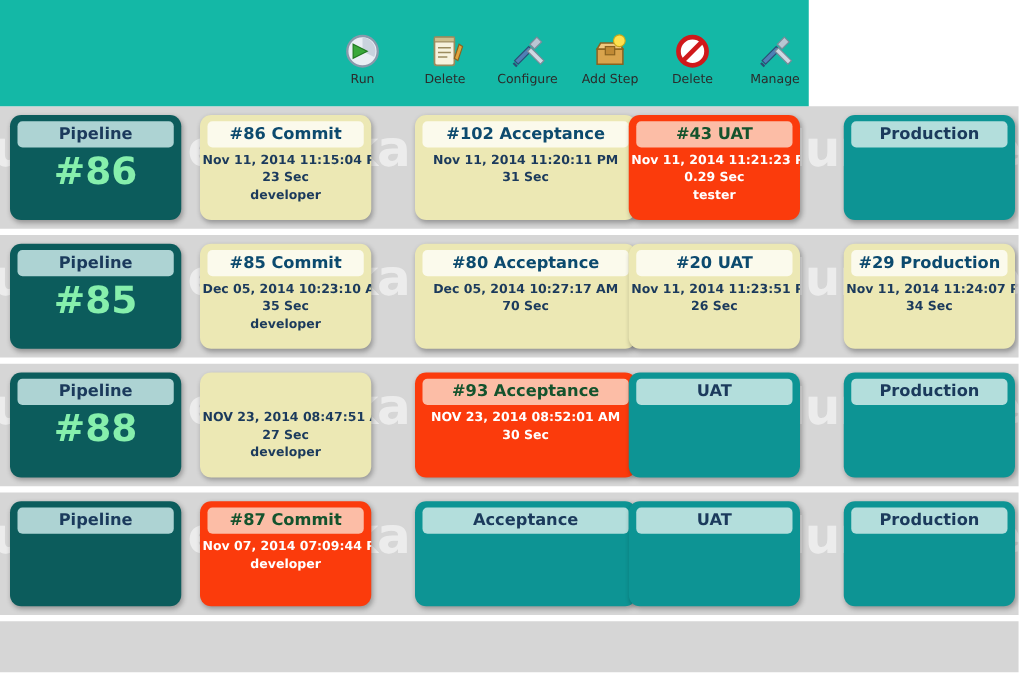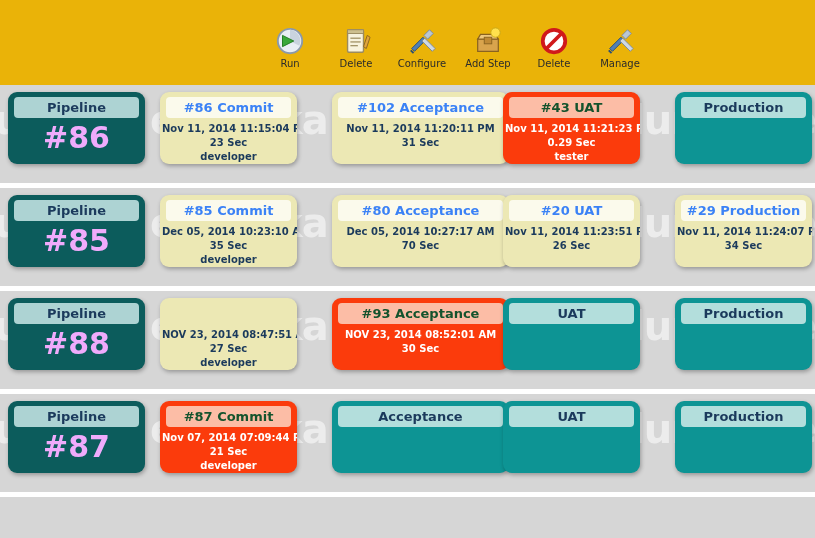--- a/index.html
+++ b/index.html
@@ -30,23 +30,23 @@
     font-size: 40px;
     letter-spacing: -1px;
     color: rgba(255,255,255,0.55);
     white-space: nowrap;
   }
 
   
   .toolbar {
     position: absolute;
     left: 0; top: 0;
-    width: 815px;
+    width: 647px;
     height: 85px;
-    background: #eab308;
+    background: #14b8a6;
     z-index: 10;
   }
   .toolbar-inner {
     position: absolute;
     left: 265px;
     top: 26px;
     display: flex;
     gap: 16px;
   }
   .tool {
@@ -94,21 +94,21 @@
   .row-cards {
     position: absolute;
     inset: 0;
   }
 
   
   .card {
     position: absolute;
     top: 7px;
     width: 137px;
-    height: 72px;
+    height: 84px;
     border-radius: 9px;
     box-shadow: 1px 2px 4px rgba(0,0,0,0.30);
     overflow: hidden;
     cursor: pointer;
   }
   .card .hdr {
     position: absolute;
     left: 6px;
     right: 6px;
     top: 5px;
@@ -140,27 +140,27 @@
 
   
   .card.pipeline { background: #0c5c5c; }
   .card.pipeline .hdr { background: #add3d3; color: #1b3a5c; }
   .card.pipeline .bignum {
     position: absolute;
     left: 0; right: 0; top: 28px;
     text-align: center;
     font-size: 30px;
     font-weight: bold;
-    color: #f0abfc;
+    color: #86efac;
     letter-spacing: 0px;
   }
 
   
   .card.done { background: #ece8b4; }
-  .card.done .hdr { background: #fbfaec; color: #3b82f6; }
+  .card.done .hdr { background: #fbfaec; color: #0c4a6e; }
   .card.done .line { color: #1b3a5c; }
 
   
   .card.failed { background: #fb3b0c; }
   .card.failed .hdr { background: #fcbda6; color: #14532d; }
   .card.failed .line { color: #ffffff; }
 
   
   .card.pending { background: #0d9494; }
   .card.pending .hdr { background: #b3dedc; color: #1b3a5c; }
@@ -371,27 +371,25 @@
       <div class="row-wm">
         <div class="wm" style="left: -60px; top: 12px;">edureka!</div>
         <div class="wm" style="left: 150px; top: 12px;">edureka!</div>
         <div class="wm" style="left: 370px; top: 12px;">edureka!</div>
         <div class="wm" style="left: 590px; top: 12px;">edureka!</div>
         <div class="wm" style="left: 790px; top: 12px;">edureka!</div>
       </div>
       <div class="row-cards">
         <div class="card pipeline col0">
           <div class="hdr">Pipeline</div>
-          <div class="bignum">#87</div>
         </div>
         <div class="card failed col1">
           <div class="hdr">#87 Commit</div>
           <div class="body">
             <div class="line">Nov 07, 2014  07:09:44 PM</div>
-            <div class="line">21 Sec</div>
             <div class="line">developer</div>
           </div>
         </div>
         <div class="card pending col2">
           <div class="hdr">Acceptance</div>
           <div class="body"></div>
         </div>
         <div class="card pending col3">
           <div class="hdr">UAT</div>
           <div class="body"></div>

